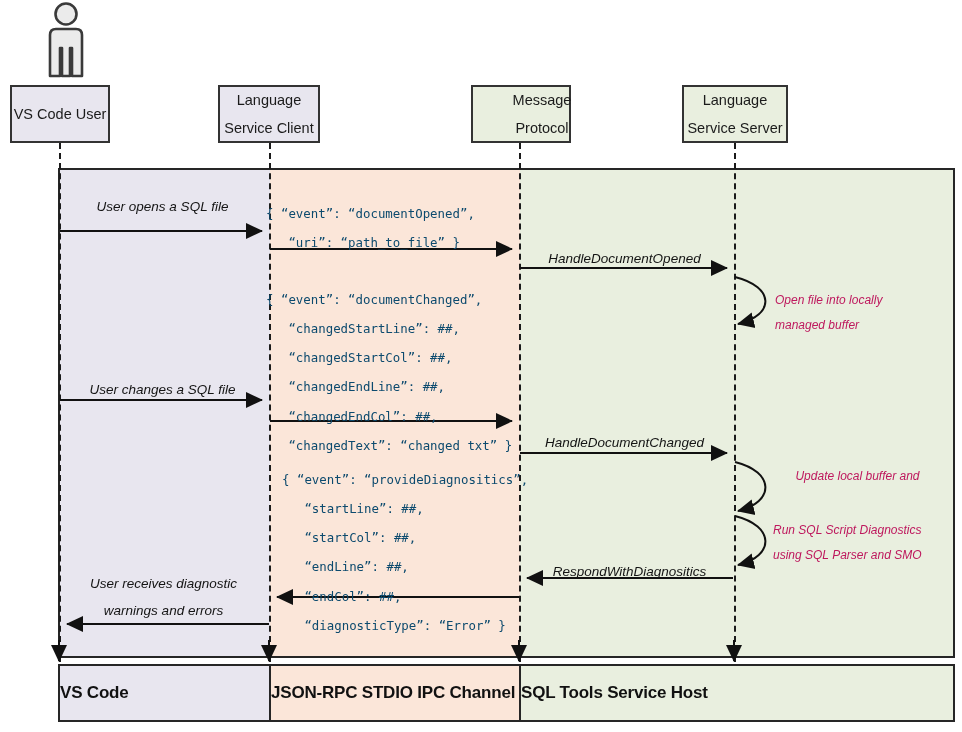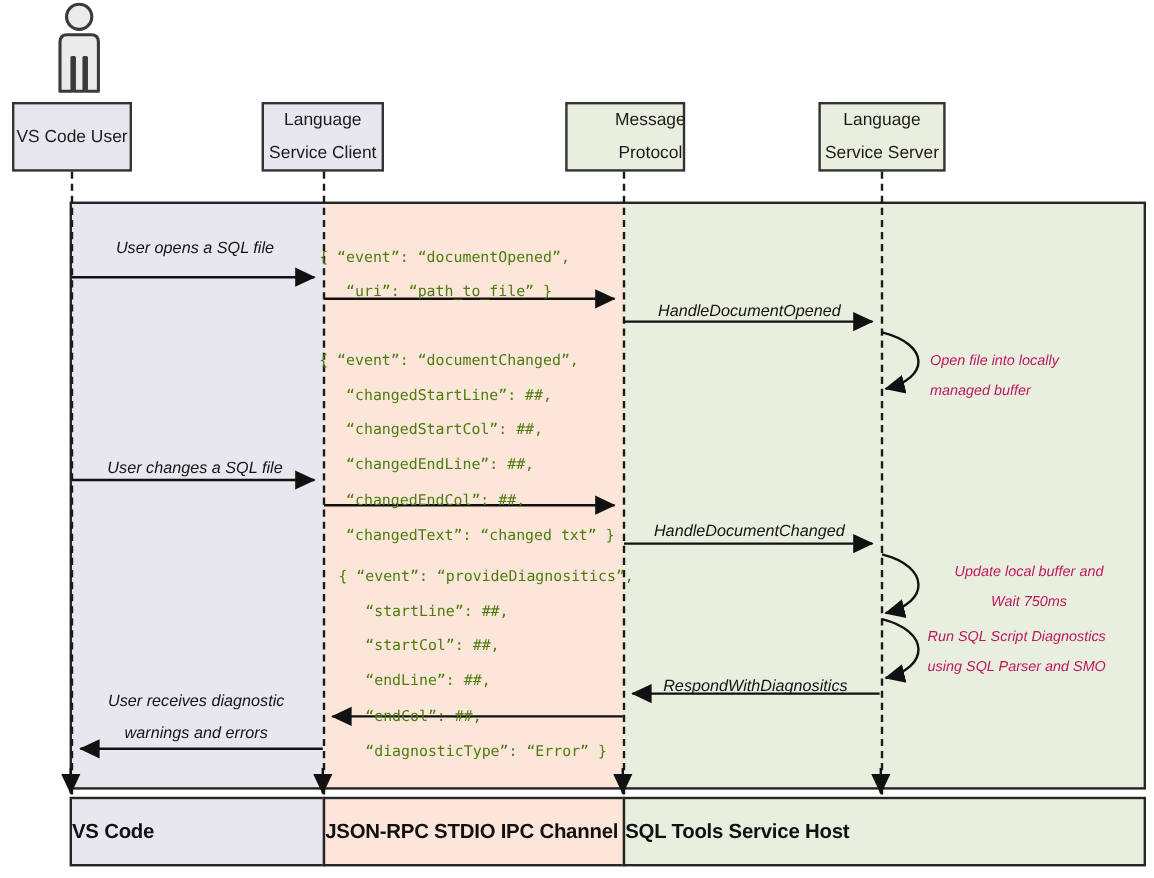--- a/index.html
+++ b/index.html
@@ -87,21 +87,21 @@
     color: #141414;
     white-space: nowrap;
     text-align: center;
   }
   .msg-label.two-line { line-height: 2.0; white-space: normal; }
 
   .json-block {
     position: absolute;
     font-family: "DejaVu Sans Mono", monospace;
     font-size: 12.4px;
-    color: #4d7c0f;
+    color: #0c4a6e;
     line-height: 2.35;
     white-space: pre;
   }
   .note-label {
     position: absolute;
     font-style: italic;
     font-size: 12px;
     color: #be185d;
     line-height: 2.1;
     white-space: nowrap;
@@ -223,21 +223,20 @@
    “endCol”: ##,
    “diagnosticType”: “Error” }</div>
 
   <div class="note-label" style="left:775px; top:288px;">
     <div>Open file into locally</div>
     <div>managed buffer</div>
   </div>
 
   <div class="note-label" style="left:775px; top:464px; text-align:center; width:165px;">
     <div>Update local buffer and</div>
-    <div>Wait 750ms</div>
   </div>
 
   <div class="note-label" style="left:773px; top:518px;">
     <div>Run SQL Script Diagnostics</div>
     <div>using SQL Parser and SMO</div>
   </div>
 
   <div class="footer-cell vs" style="left:58px;  top:664px; width:213px; height:58px;">
     <span>VS Code</span>
   </div>

